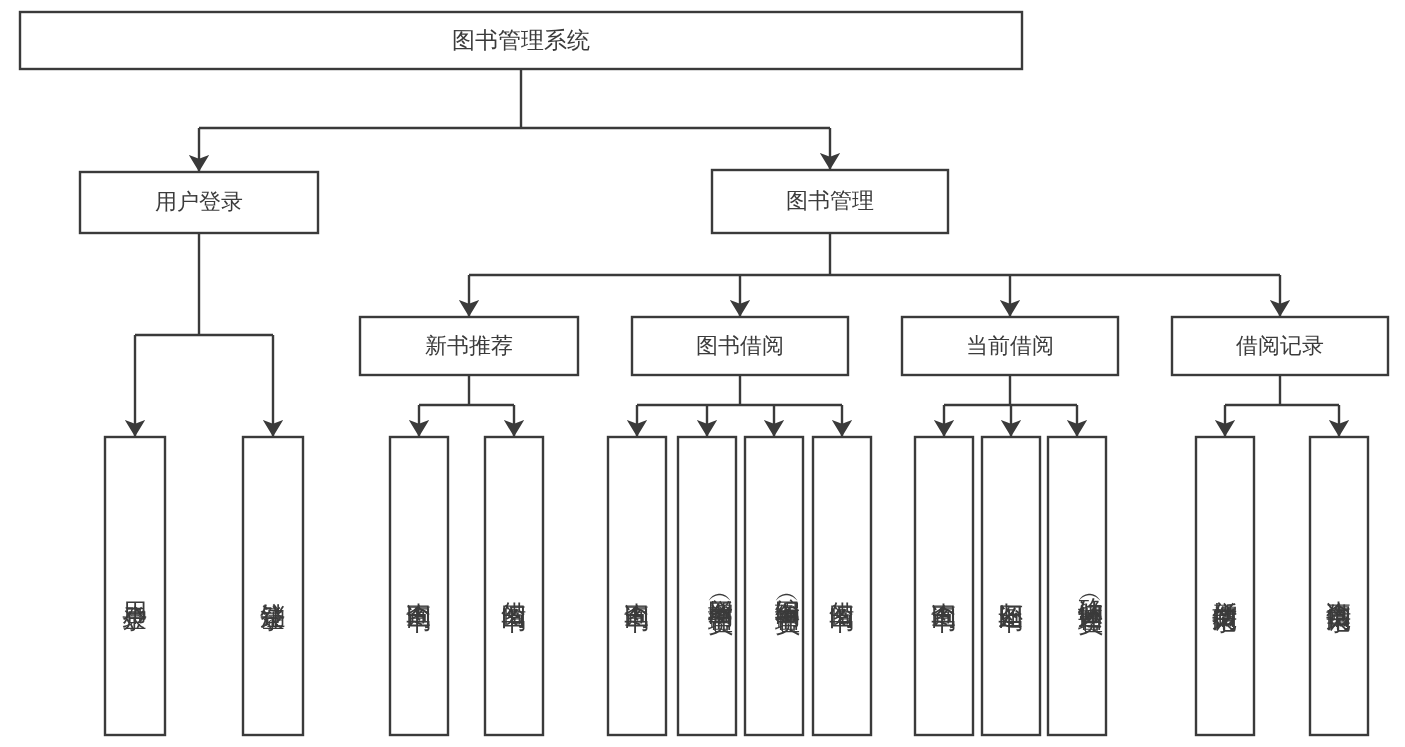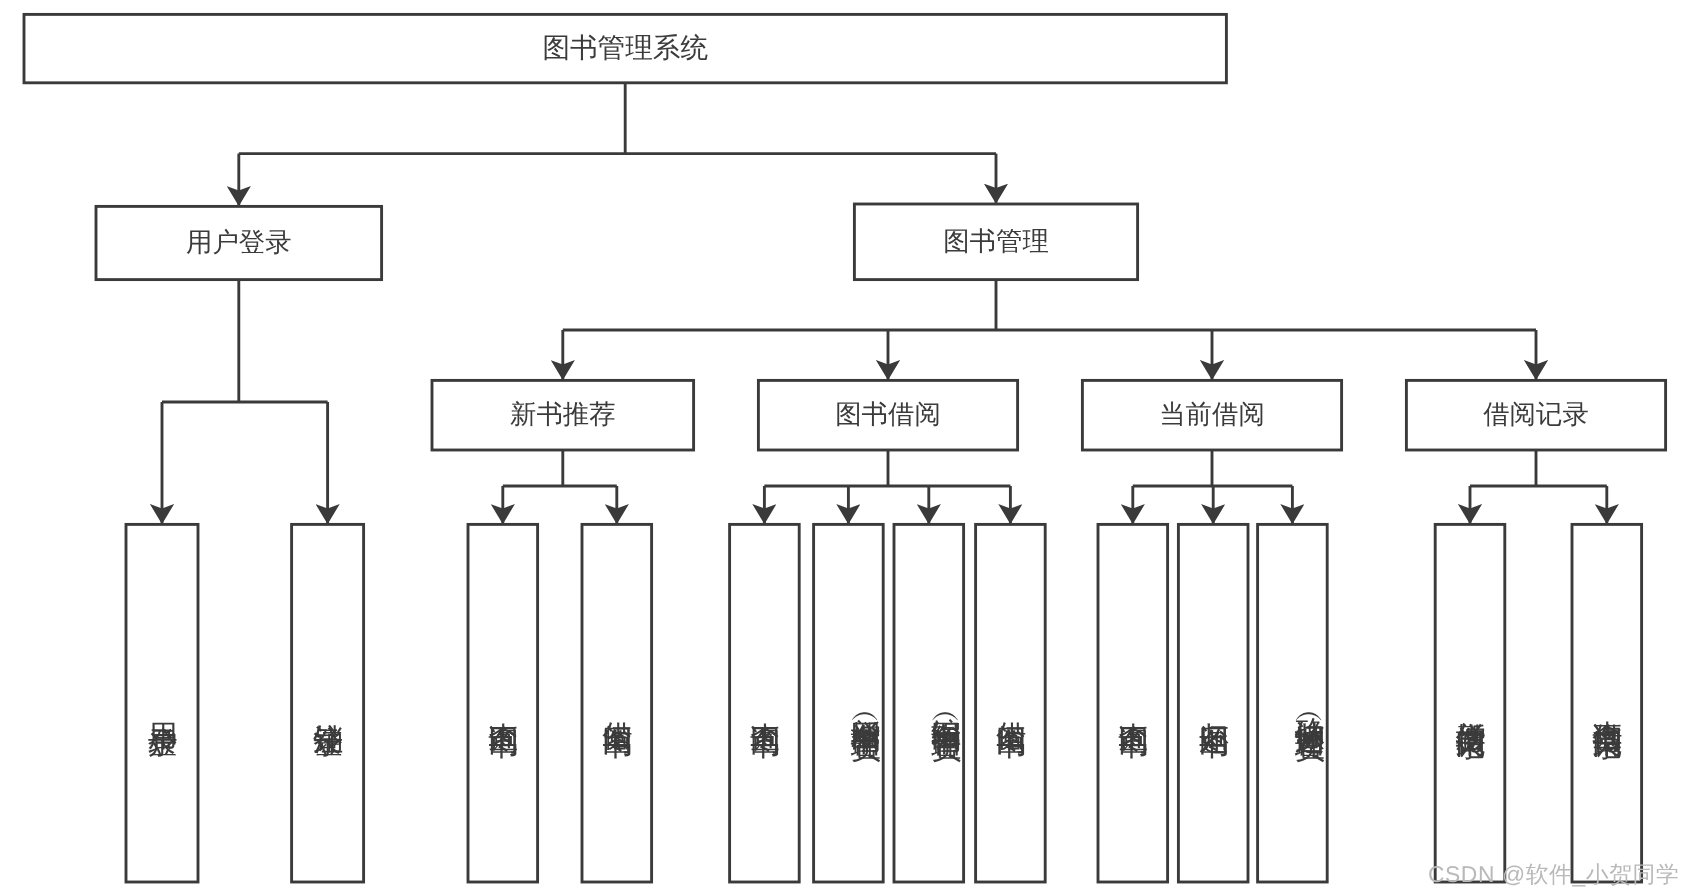--- a/index.html
+++ b/index.html
@@ -209,14 +209,13 @@
       <div class="vlabel" style="left: 680px; top: 443px; width: 54px; height: 288px;">新增图书（管理员）</div>
       <div class="vlabel" style="left: 747px; top: 443px; width: 54px; height: 288px;">编辑图书（管理员）</div>
       <div class="vlabel mid" style="left: 815px; top: 437px; width: 54px; height: 298px;">借阅图书</div>
       <div class="vlabel mid" style="left: 917px; top: 437px; width: 54px; height: 298px;">查询图书</div>
       <div class="vlabel mid" style="left: 984px; top: 437px; width: 54px; height: 298px;">归还图书</div>
       <div class="vlabel" style="left: 1050px; top: 443px; width: 54px; height: 288px;">确认归还（管理员）</div>
       <div class="vlabel mid" style="left: 1198px; top: 437px; width: 54px; height: 298px;">新增借阅记录</div>
       <div class="vlabel mid" style="left: 1312px; top: 437px; width: 54px; height: 298px;">查询借阅记录</div>
     </div>
 
-  <div class="watermark" style="left: 1190px; top: 716px;">CSDN @软件_小贺同学</div>
 </div>
 
 </body></html>

